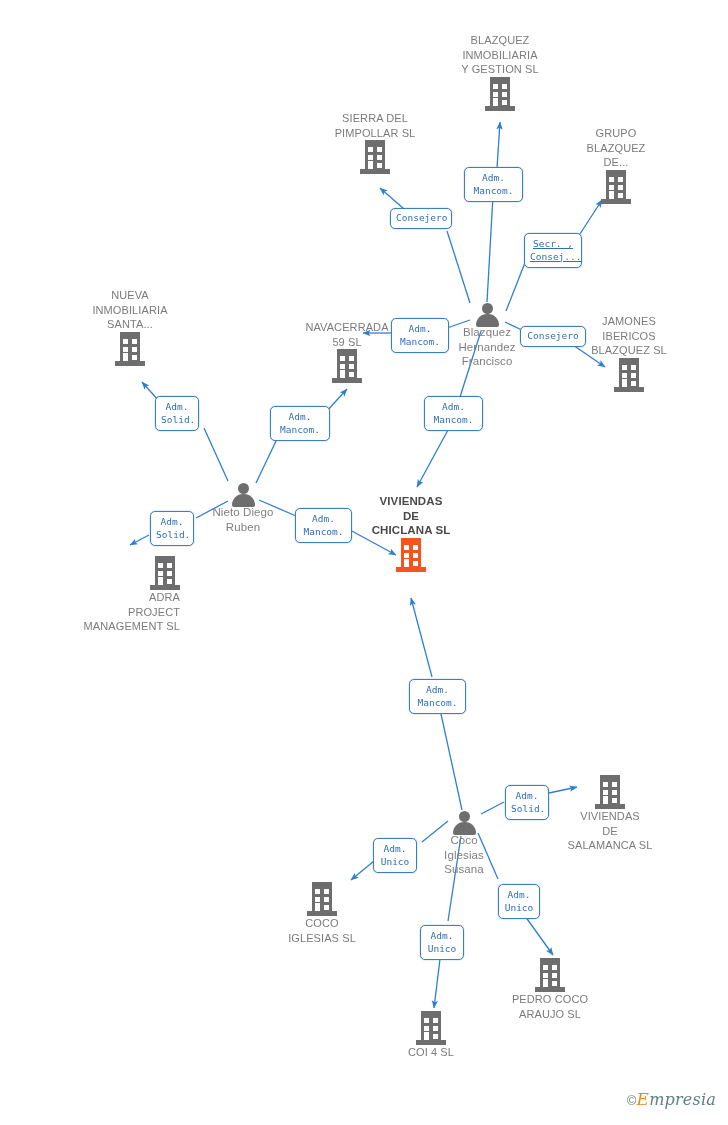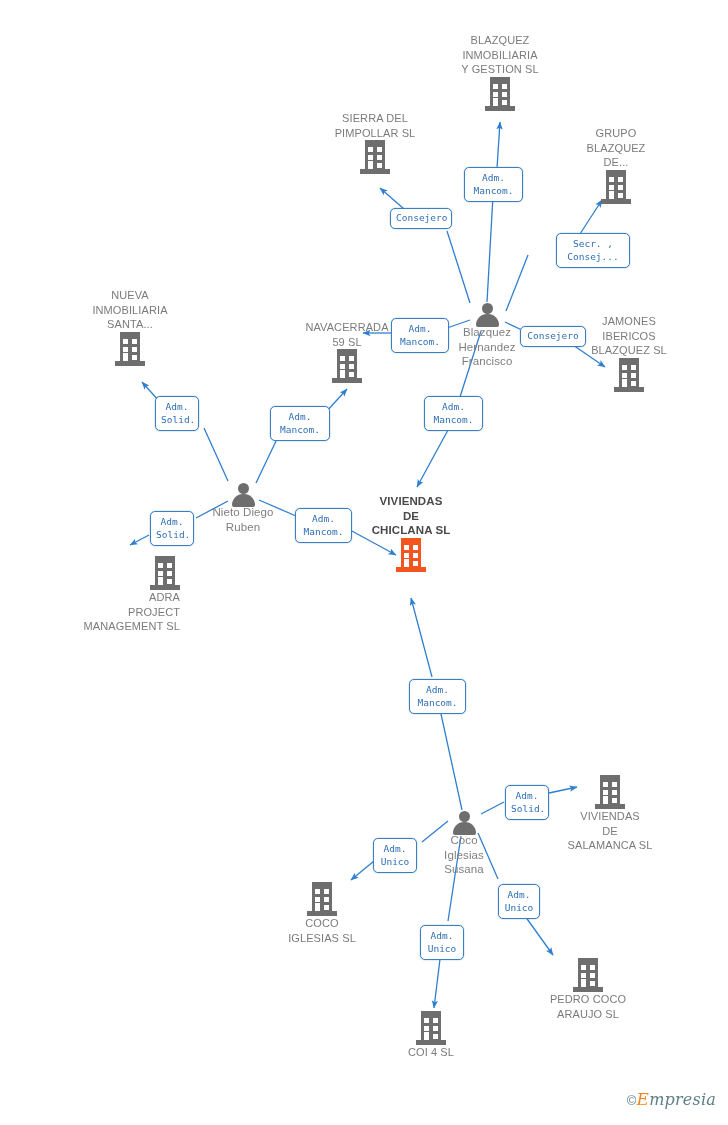--- a/index.html
+++ b/index.html
@@ -310,21 +310,21 @@
         <i class="roof"></i><i class="body"></i><i class="base"></i>
         <i class="w c1 r1"></i><i class="w c2 r1"></i>
         <i class="w c1 r2"></i><i class="w c2 r2"></i>
         <i class="door"></i><i class="w c2 r3"></i>
       </span>
     </span>
     <span class="label">COCO
 IGLESIAS SL</span>
   </div>
 
-  <div class="node company" style="left:588px; top:958px;">
+  <div class="node company" style="left:550px; top:958px;">
     <span class="icon-wrap">
       <span class="bld">
         <i class="roof"></i><i class="body"></i><i class="base"></i>
         <i class="w c1 r1"></i><i class="w c2 r1"></i>
         <i class="w c1 r2"></i><i class="w c2 r2"></i>
         <i class="door"></i><i class="w c2 r3"></i>
       </span>
     </span>
     <span class="label">PEDRO COCO
 ARAUJO SL</span>
@@ -366,21 +366,21 @@
     <span class="label" style="margin-top:-6px;">Coco
 Iglesias
 Susana</span>
   </div>
 
   <div class="chip" style="left:464px; top:167px; width:59px;">Adm.
 Mancom.</div>
 
   <div class="chip" style="left:390px; top:208px; width:62px; padding-top:3px; padding-bottom:3px;">Consejero</div>
 
-  <div class="chip" style="left:556px; top:233px; width:74px;">Secr. ,
+  <div class="chip" style="left:524px; top:233px; width:58px;text-decoration:underline;">Secr. ,
 Consej...</div>
 
   <div class="chip" style="left:520px; top:326px; width:66px; padding-top:3px; padding-bottom:3px;">Consejero</div>
 
   <div class="chip" style="left:391px; top:318px; width:58px;">Adm.
 Mancom.</div>
 
   <div class="chip" style="left:424px; top:396px; width:59px;">Adm.
 Mancom.</div>
 

